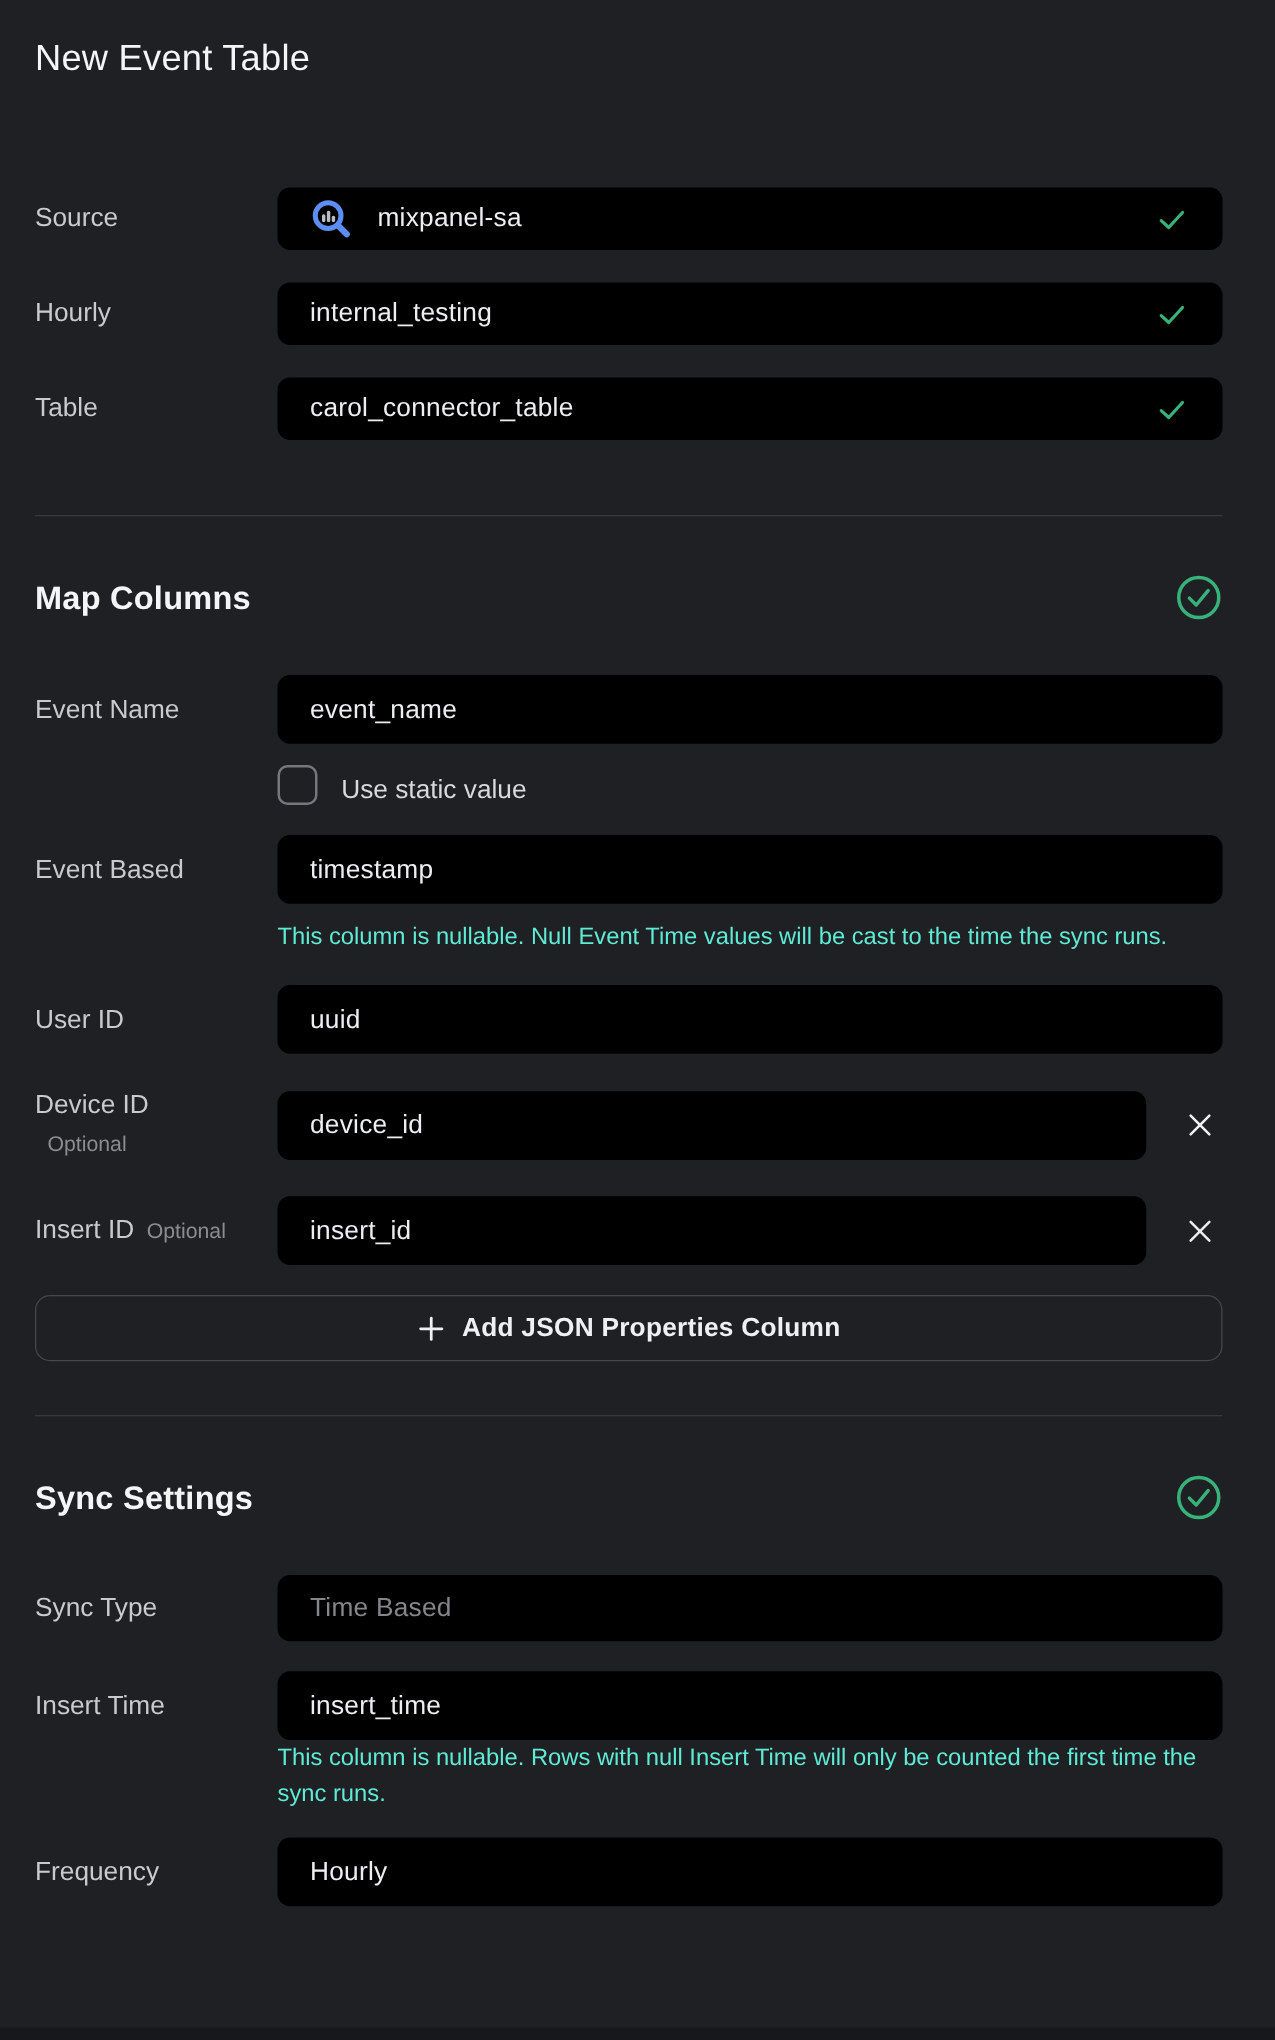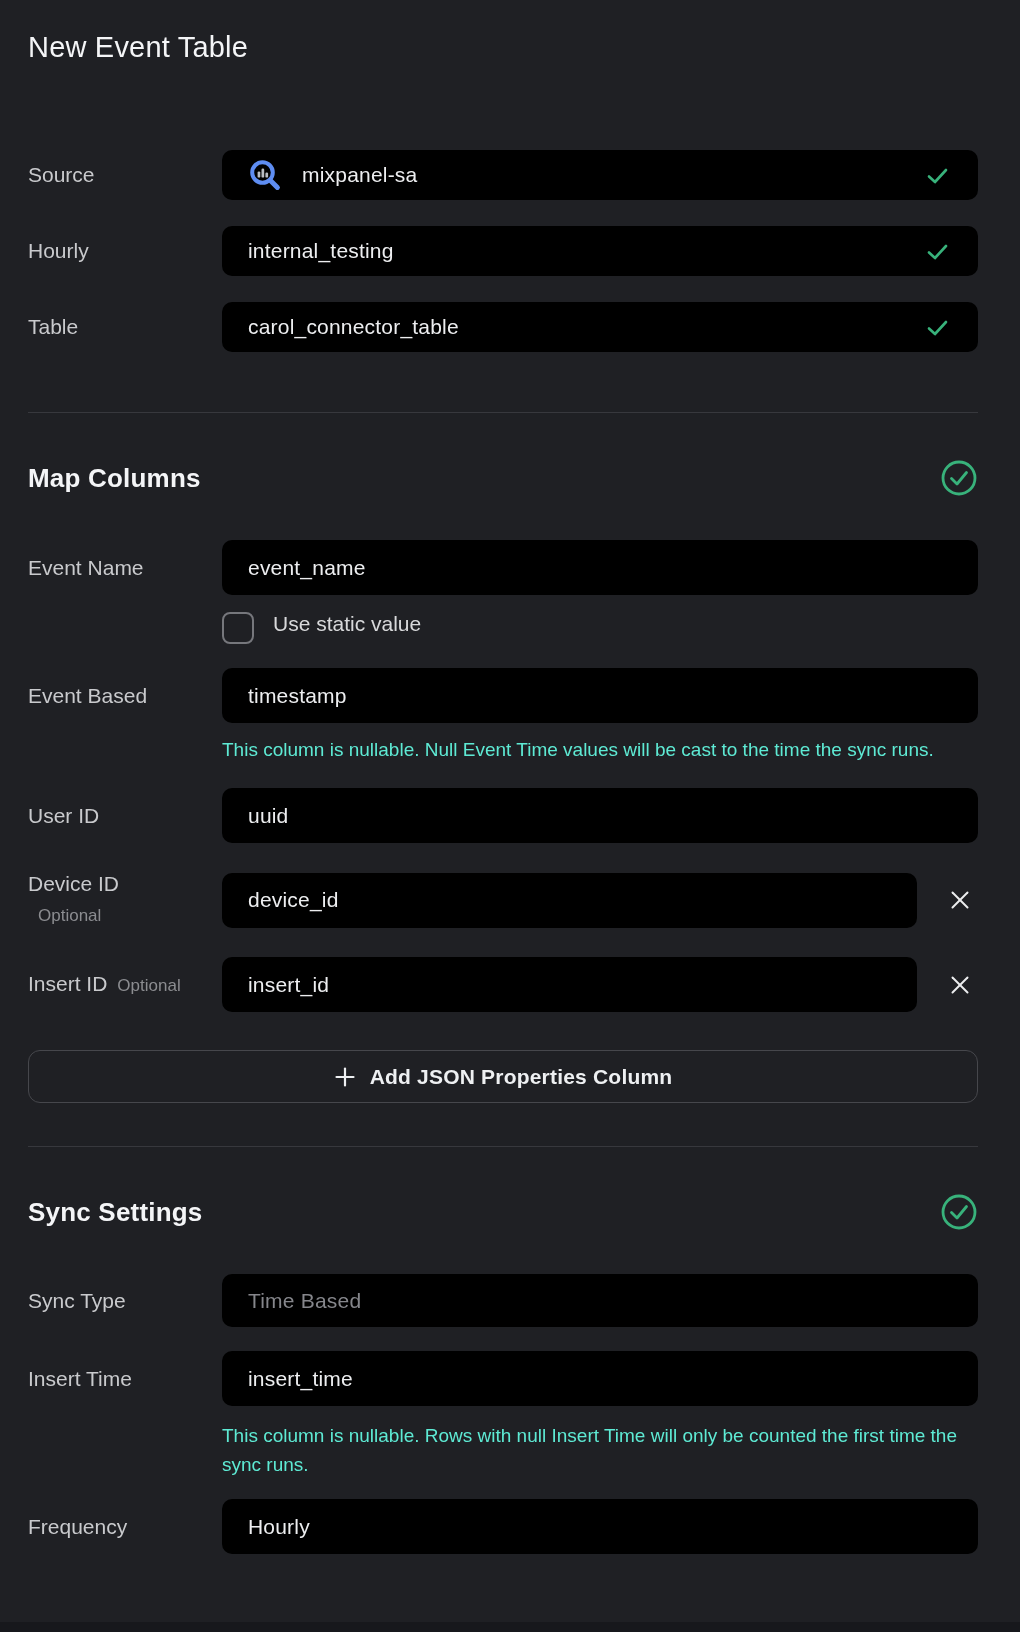--- a/index.html
+++ b/index.html
@@ -33,57 +33,57 @@
   .value.muted{color:#85868b;font-weight:400;}
   .src-icon{width:34px;height:34px;margin-right:20px;flex:0 0 auto;}
   .row-check{flex:0 0 auto;margin-left:16px;}
   .divider{border:none;border-top:1px solid #37383d;margin:0;}
   .section-header{
     display:flex;justify-content:space-between;align-items:center;height:38px;
   }
   .section-title{font-size:26px;font-weight:700;color:#f4f5f7;letter-spacing:.2px;}
   .circle-check{width:38px;height:38px;flex:0 0 auto;}
   .checkbox-row{height:32px;}
-  .checkbox-wrap{display:flex;align-items:flex-start;}
+  .checkbox-wrap{display:flex;align-items:flex-end;}
   .checkbox{
     width:28px;height:28px;border:2px solid #76777c;border-radius:8px;
     background:transparent;flex:0 0 auto;cursor:pointer;
   }
   .checkbox-label{color:#d8d9db;font-size:21px;margin-left:19px;}
   .warning{
     color:#5eead4;font-size:19px;line-height:29px;max-width:752px;
     margin-left:194px;
   }
   .remove-btn{
     width:37px;height:37px;margin-left:24px;flex:0 0 auto;
     display:flex;align-items:center;justify-content:center;
     background:transparent;border:none;cursor:pointer;padding:0;
   }
   .add-btn{
-    margin-top:38px;width:100%;height:53px;
+    margin-top:24px;width:100%;height:53px;
     background:transparent;border:1px solid #46474c;border-radius:12px;
     display:flex;align-items:center;justify-content:center;gap:14px;
     color:#eef0f2;font-size:21px;font-weight:600;cursor:pointer;
     font-family:inherit;letter-spacing:.2px;
   }
   .bottom-strip{
     position:absolute;left:0;bottom:0;width:100%;height:10px;background:#17181c;
   }
   
   .mt-source{margin-top:86px;}
   .mt-26{margin-top:26px;}
   .mt-div1{margin-top:60px;}
   .mt-head{margin-top:46px;}
   .mt-first-field{margin-top:43px;}
   .mt-check{margin-top:17px;}
   .mt-24{margin-top:24px;}
   .mt-warn1{margin-top:12px;}
   .mt-28{margin-top:28px;}
   .mt-div2{margin-top:43px;}
-  .mt-warn2{margin-top:15px;}
+  .mt-warn2{}
   .mt-freq{margin-top:20px;}
 </style>
 </head>
 <body>
 
 <div class="content">
 
   <h1 class="page-title">New Event Table</h1>
 
   <div class="form-row mt-source">

